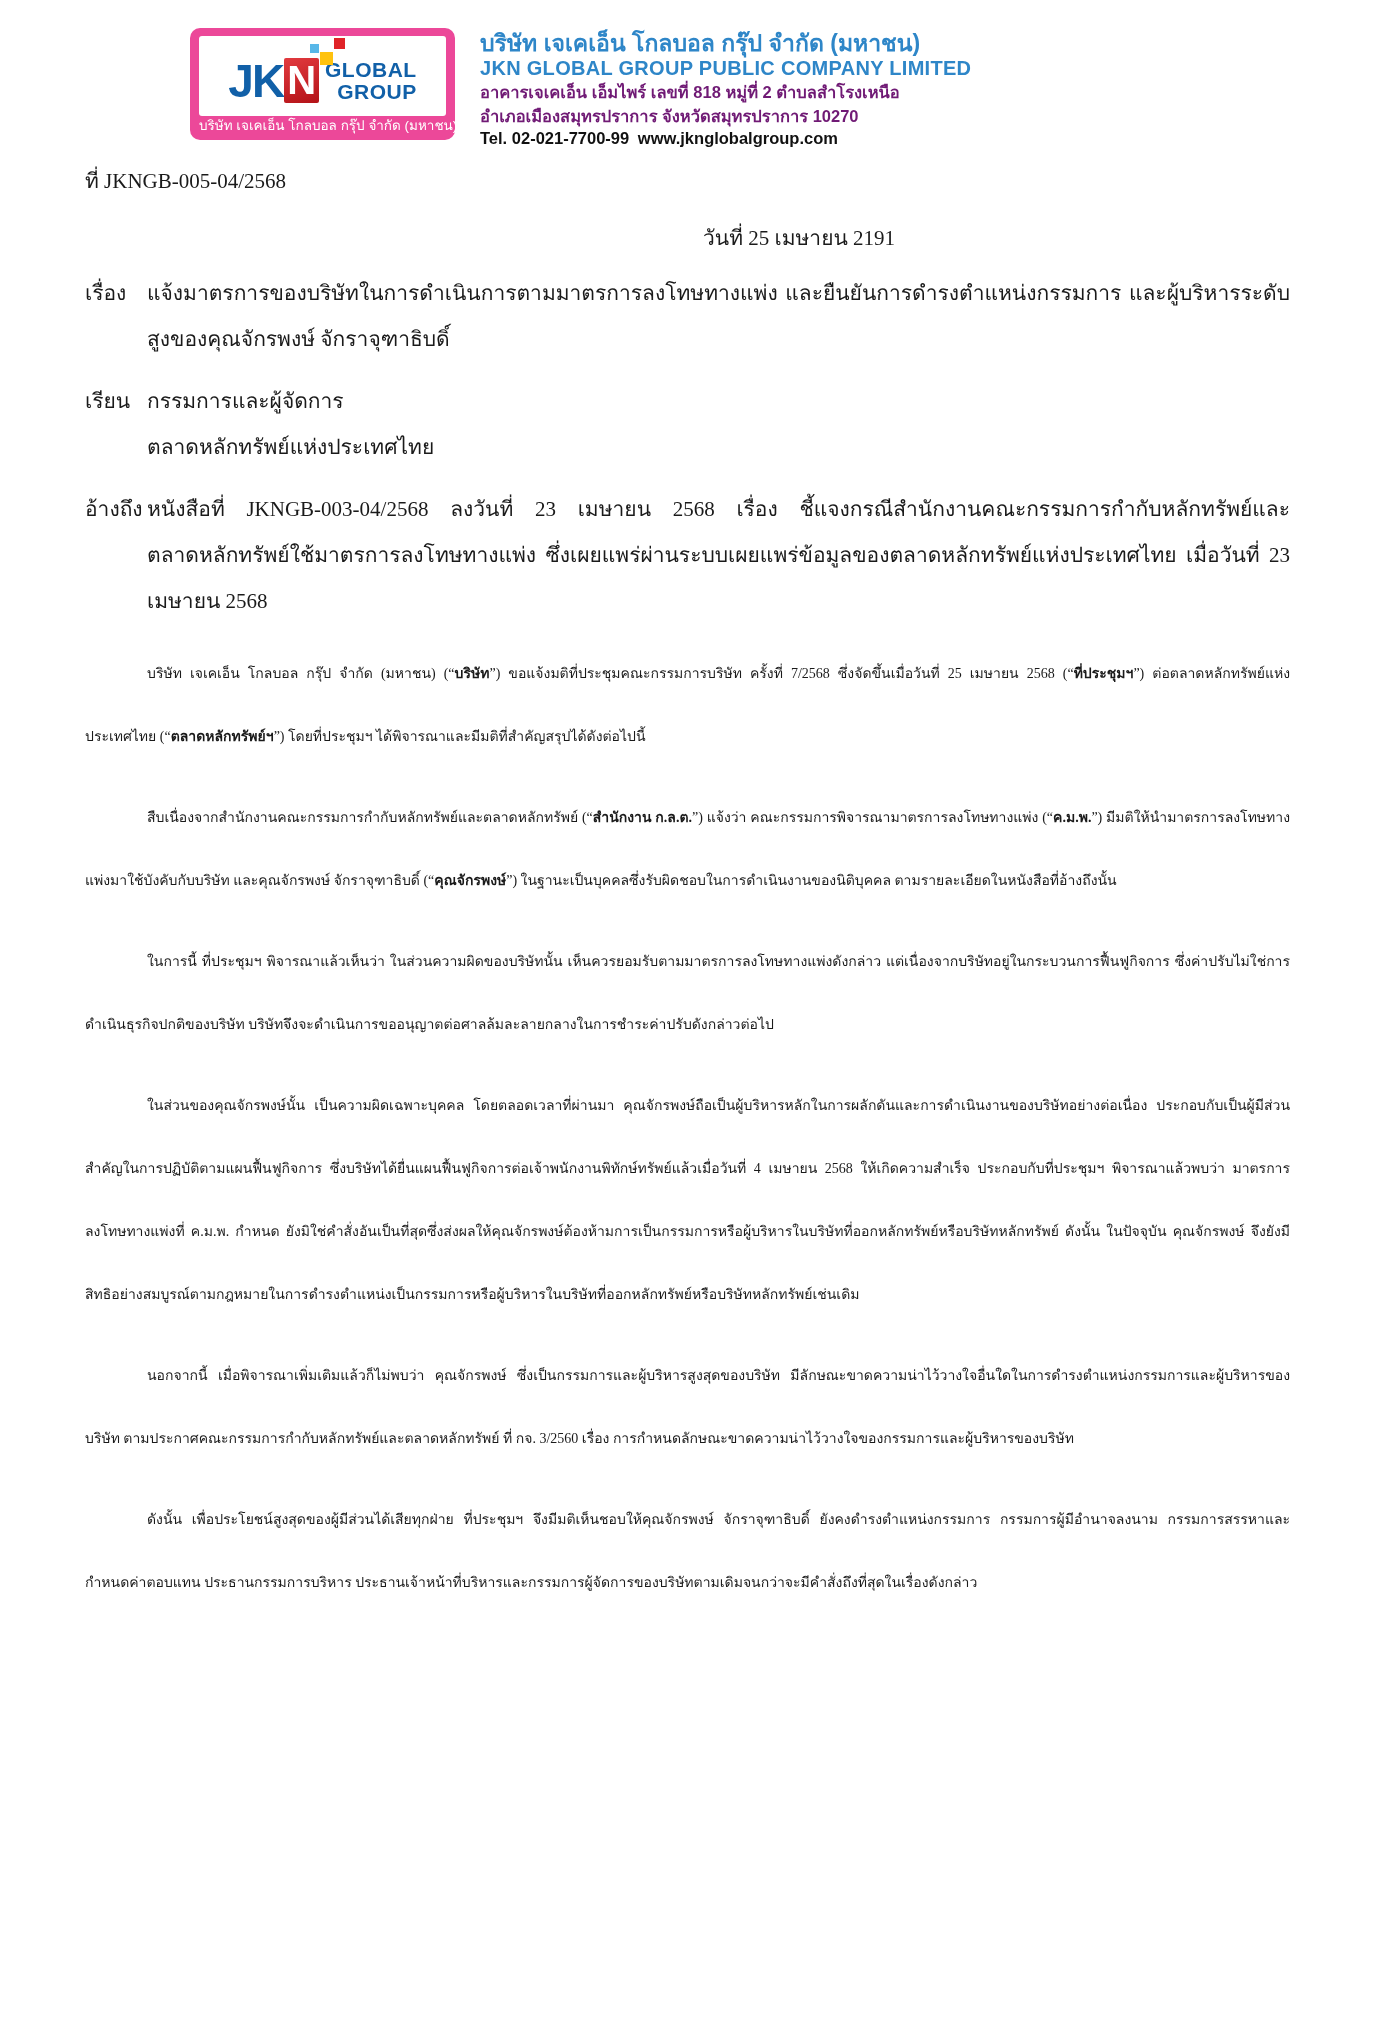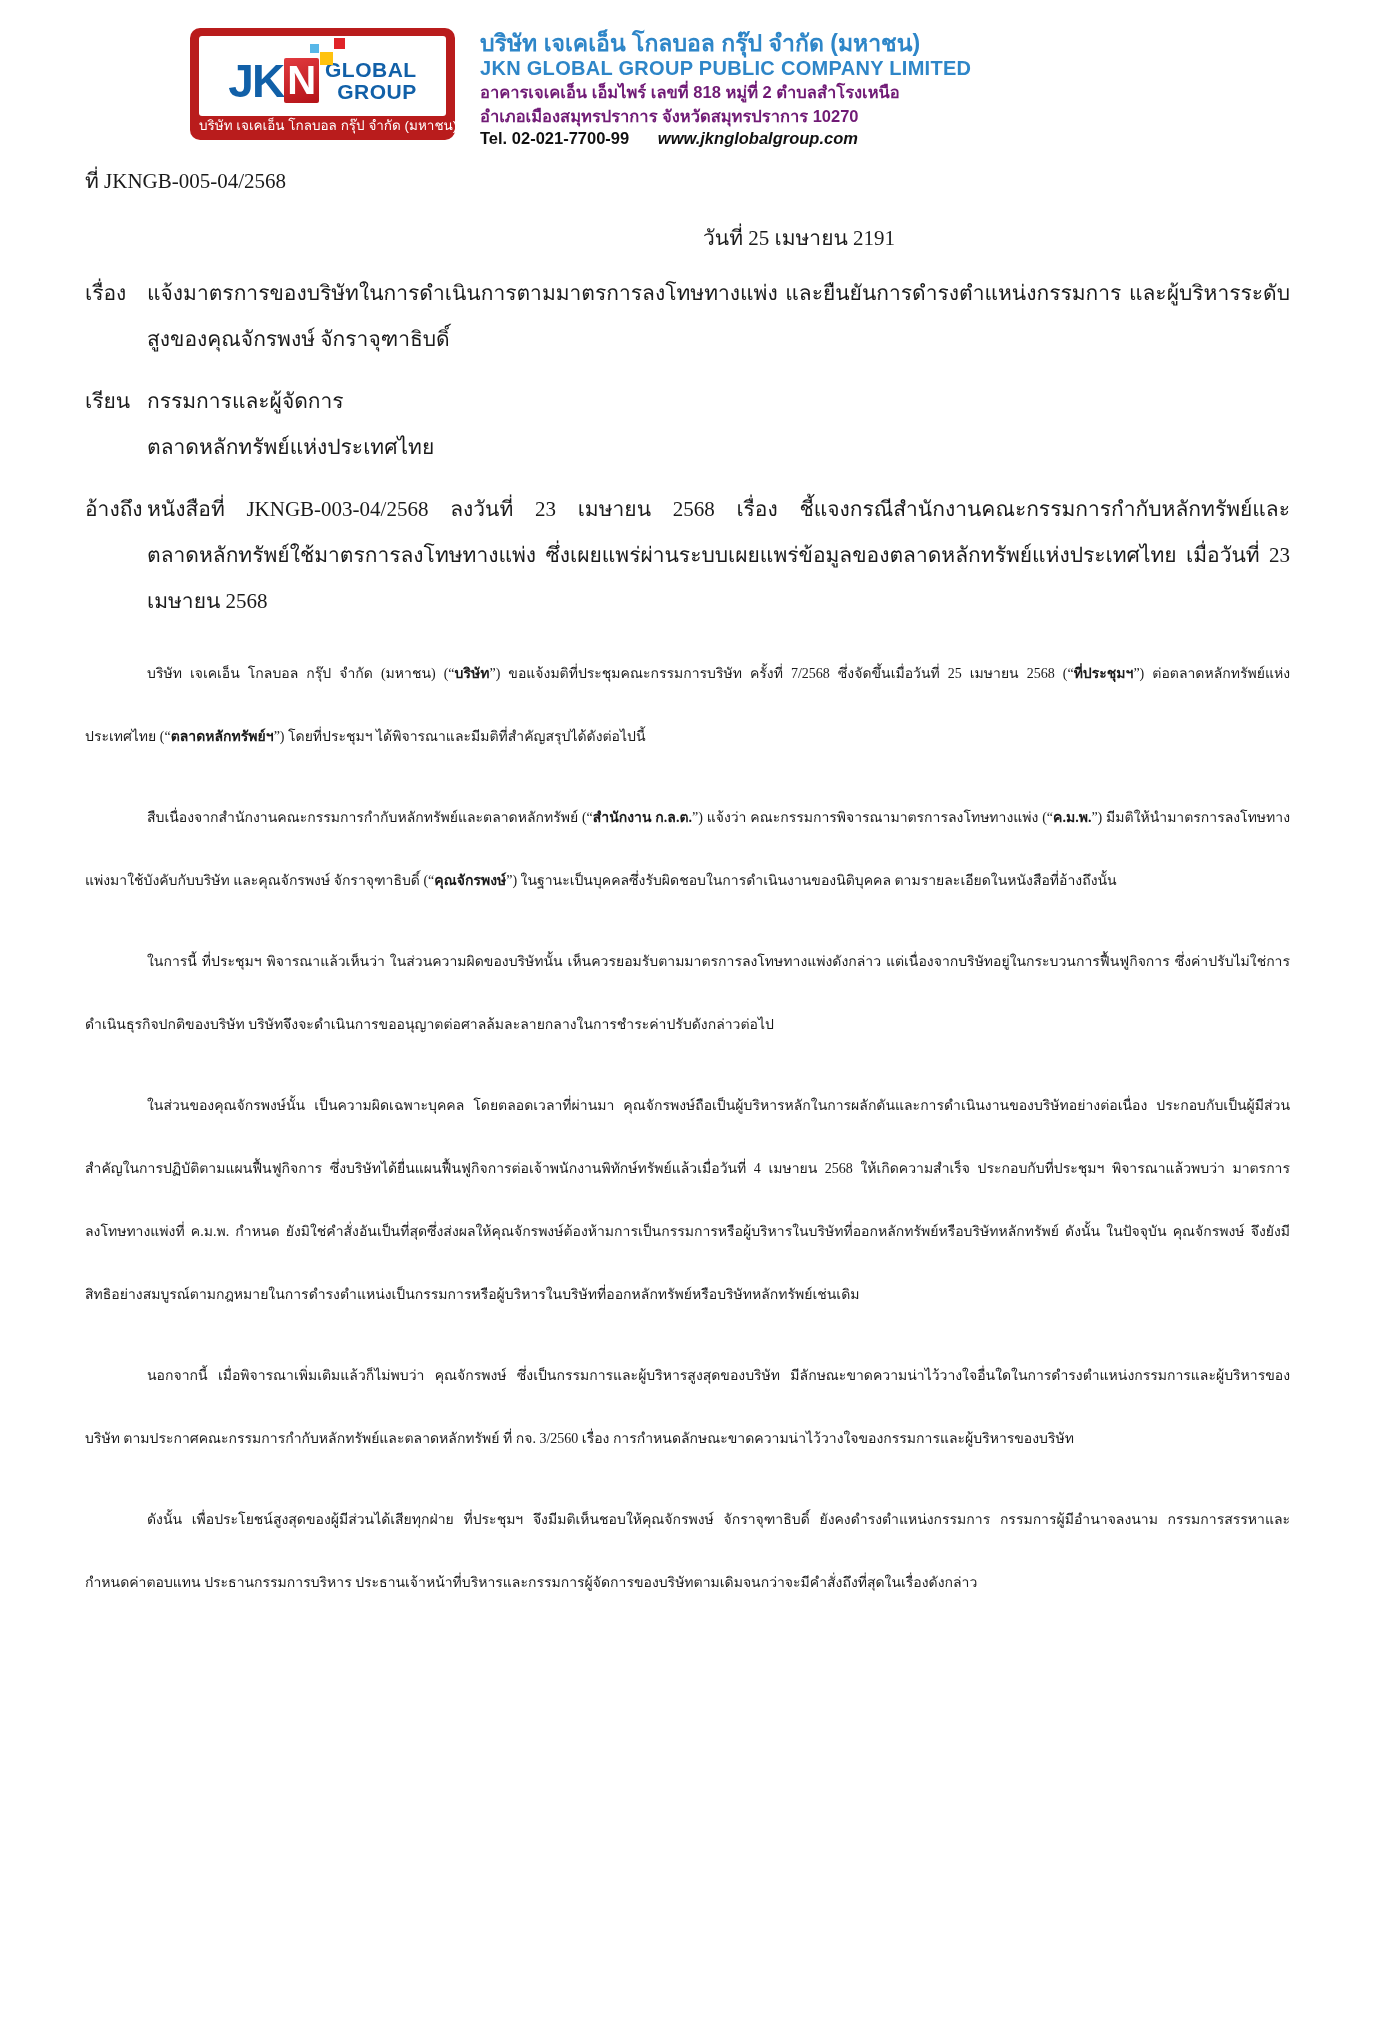--- a/index.html
+++ b/index.html
@@ -13,21 +13,21 @@
     padding: 28px 84px 40px 85px;
     font-family: "Liberation Serif", "DejaVu Serif", serif;
     color: #1a1a1a;
     overflow: hidden;
   }
 
   
   .header { display: flex; align-items: flex-start; margin-left: 105px; }
   .logo {
     width: 265px; height: 112px;
-    background: #b91c1c;
+    background: #ec4899;
     border-radius: 10px;
     box-sizing: border-box;
     padding: 8px 9px 4px 9px;
     display: flex; flex-direction: column;
     flex-shrink: 0;
   }
   .logo-inner {
     background: #ffffff;
     border-radius: 3px;
     flex: 1;
@@ -65,21 +65,21 @@
   }
 
   .header-info {
     margin-left: 25px; padding-top: 2px;
     font-family: "Liberation Sans", sans-serif;
   }
   .co-th { color: #2e86c8; font-size: 23px; line-height: 1.15; font-weight: bold; }
   .co-en { color: #2e86c8; font-size: 20px; line-height: 1.2; font-weight: bold; letter-spacing: 0.3px; }
   .addr  { color: #701a75; font-size: 16.5px; line-height: 1.32; font-weight: bold; margin-top: 2px; }
   .contact-line { color: #111111; font-size: 16.5px; font-weight: bold; line-height: 1.32; }
-  .contact-line .site { margin-left: 24px; font-style: italic; }
+  .contact-line .site { margin-left: 4px; }
 
   
   .ref-no { margin-top: 14px; font-size: 21px; }
   .date-line { margin-top: 24px; margin-left: 618px; font-size: 21px; }
 
   .kv { display: grid; grid-template-columns: 62px 1fr; margin-top: 16px; }
   .kv .label { font-size: 21px; line-height: 46px; }
   .kv .value { font-size: 21px; line-height: 46px; text-align: justify; overflow-wrap: break-word; }
   .kv .value div { line-height: 46px; }
 

